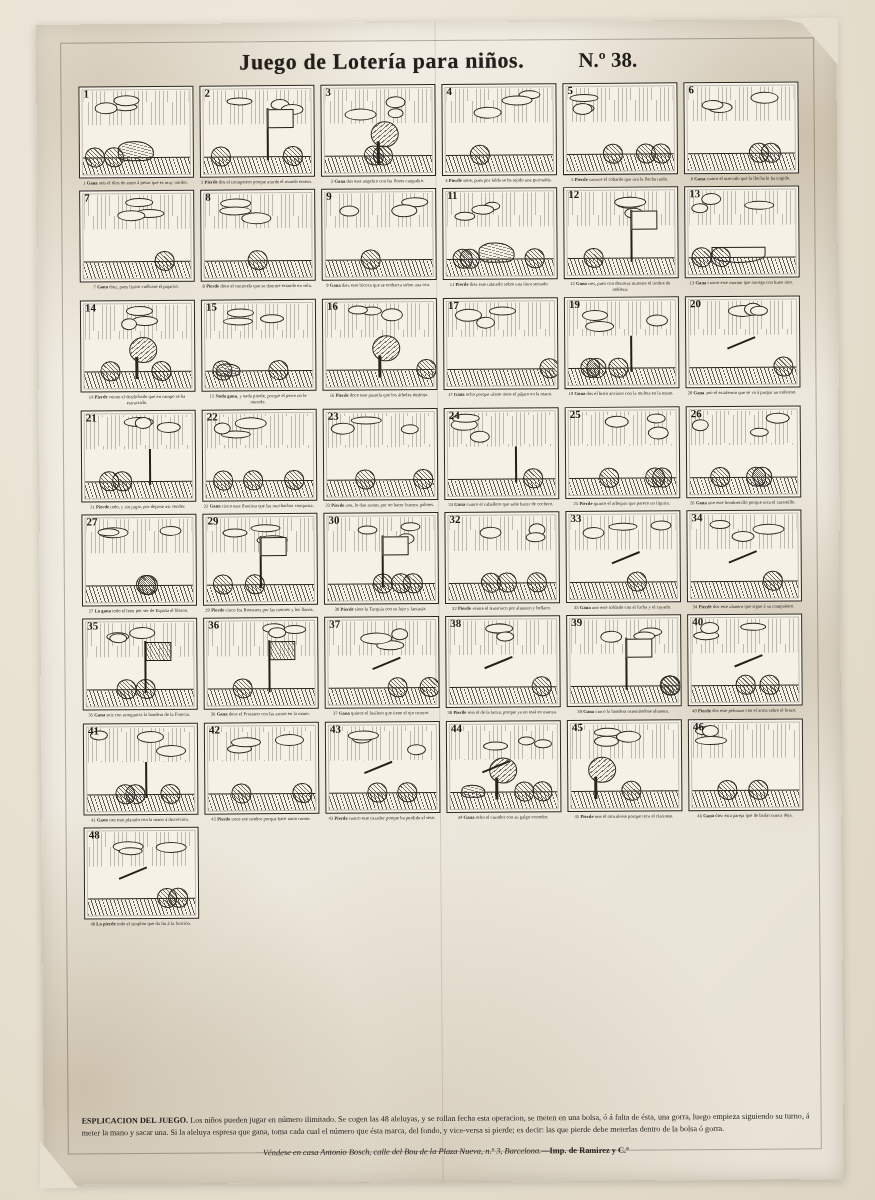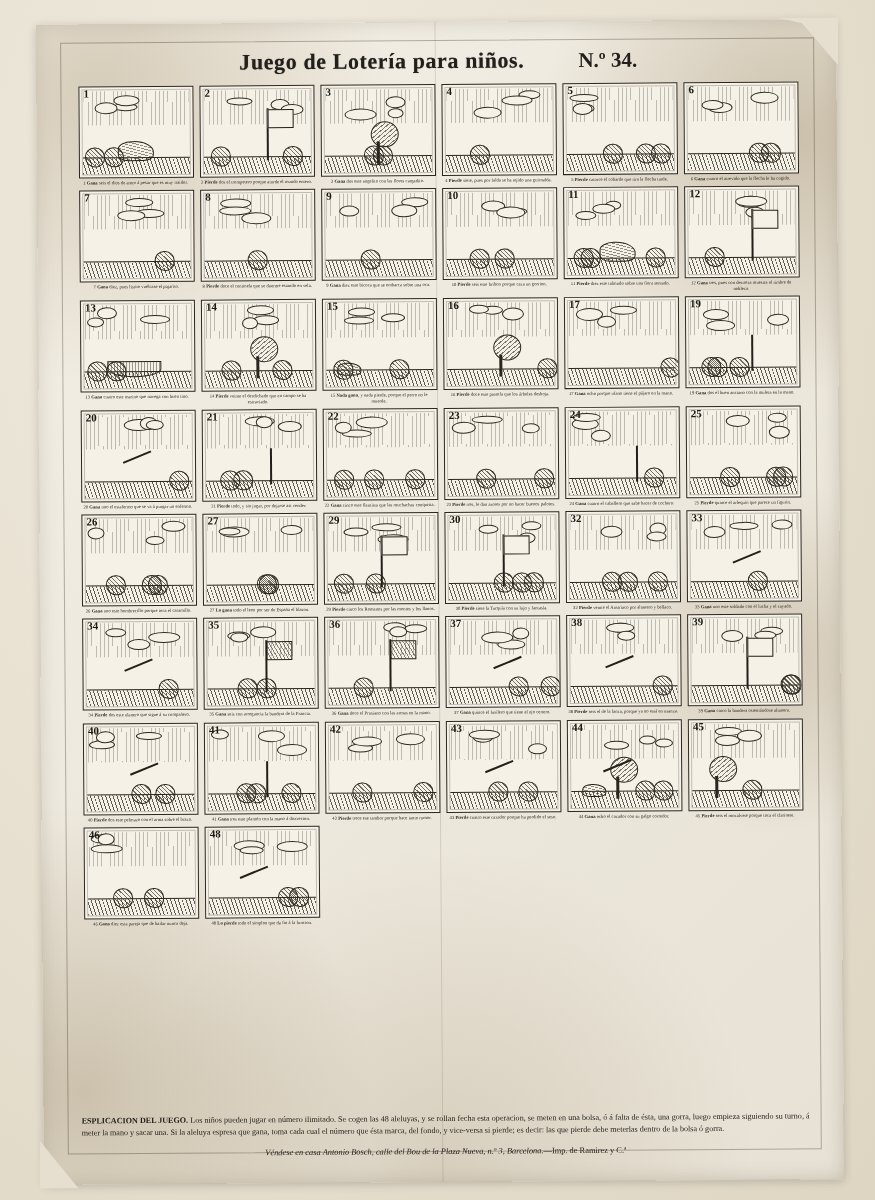--- a/index.html
+++ b/index.html
@@ -236,21 +236,21 @@
     position: absolute;
     left: 38px;
     right: 34px;
     bottom: 26px;
     text-align: center;
     font-family: "Liberation Serif", serif;
     font-size: 8.4px;
     font-style: italic;
     color: #23201c;
   }
-  .imprint b { font-style: normal; font-weight: normal; }
+  .imprint b { font-style: normal; font-weight: bold; }
 
   
   .tear {
     position: absolute;
     background: #e4ddcd;
     pointer-events: none;
   }
   .tear.tr {
     right: -2px; top: -2px;
     width: 60px; height: 48px;
@@ -277,21 +277,21 @@
 <div id="sheet">
   <div id="paper">
     <div class="tear tr"></div>
     <div class="tear bl"></div>
     <div class="fold"></div>
 
     <div class="border-frame"></div>
 
     <div class="title-row">
       <div class="doc-title">Juego de Lotería para niños.</div>
-      <div class="doc-number">N.º 34.</div>
+      <div class="doc-number">N.º 38.</div>
     </div>
 
     <div id="grid">
         <div class="cell">
           <div class="cut">
             <div class="scene">
               <div class="sky-hatch"></div>
               <div class="cloud" style="left:33px;top:16px;width:23px;height:6px;"></div>
               <div class="cloud" style="left:15px;top:15px;width:21px;height:10px;"></div>
               <div class="cloud" style="left:34px;top:8px;width:24px;height:9px;"></div>
@@ -426,36 +426,20 @@
               <div class="cloud" style="left:17px;top:16px;width:18px;height:9px;"></div>
               <div class="cloud" style="left:79px;top:8px;width:25px;height:8px;"></div>
               <div class="cloud" style="left:69px;top:15px;width:24px;height:11px;"></div>
               <div class="ground"></div>
               <div class="bush" style="left:38px;"></div>
               <div class="fig"></div>
             </div>
             <div class="num">9</div>
           </div>
           <div class="caption">9  <b>Gana</b> diez este bicoca que se embarca sobre una oca.</div>
-        </div>
-        <div class="cell">
-          <div class="cut">
-            <div class="scene">
-              <div class="sky-hatch"></div>
-              <div class="cloud" style="left:54px;top:19px;width:28px;height:6px;"></div>
-              <div class="cloud" style="left:38px;top:12px;width:22px;height:9px;"></div>
-              <div class="cloud" style="left:53px;top:18px;width:27px;height:10px;"></div>
-              <div class="ground"></div>
-              <div class="bush" style="left:51px;"></div>
-              <div class="bush" style="left:26px;"></div>
-              <div class="fig"></div>
-            </div>
-            <div class="num">10</div>
-          </div>
-          <div class="caption">10  <b>Pierde</b> seis este bribon porque caza un gorrion.</div>
         </div>
         <div class="cell">
           <div class="cut">
             <div class="scene">
               <div class="sky-hatch"></div>
               <div class="cloud" style="left:41px;top:13px;width:14px;height:7px;"></div>
               <div class="cloud" style="left:11px;top:23px;width:19px;height:7px;"></div>
               <div class="cloud" style="left:28px;top:16px;width:21px;height:8px;"></div>
               <div class="ground"></div>
               <div class="bush" style="left:9px;"></div>

